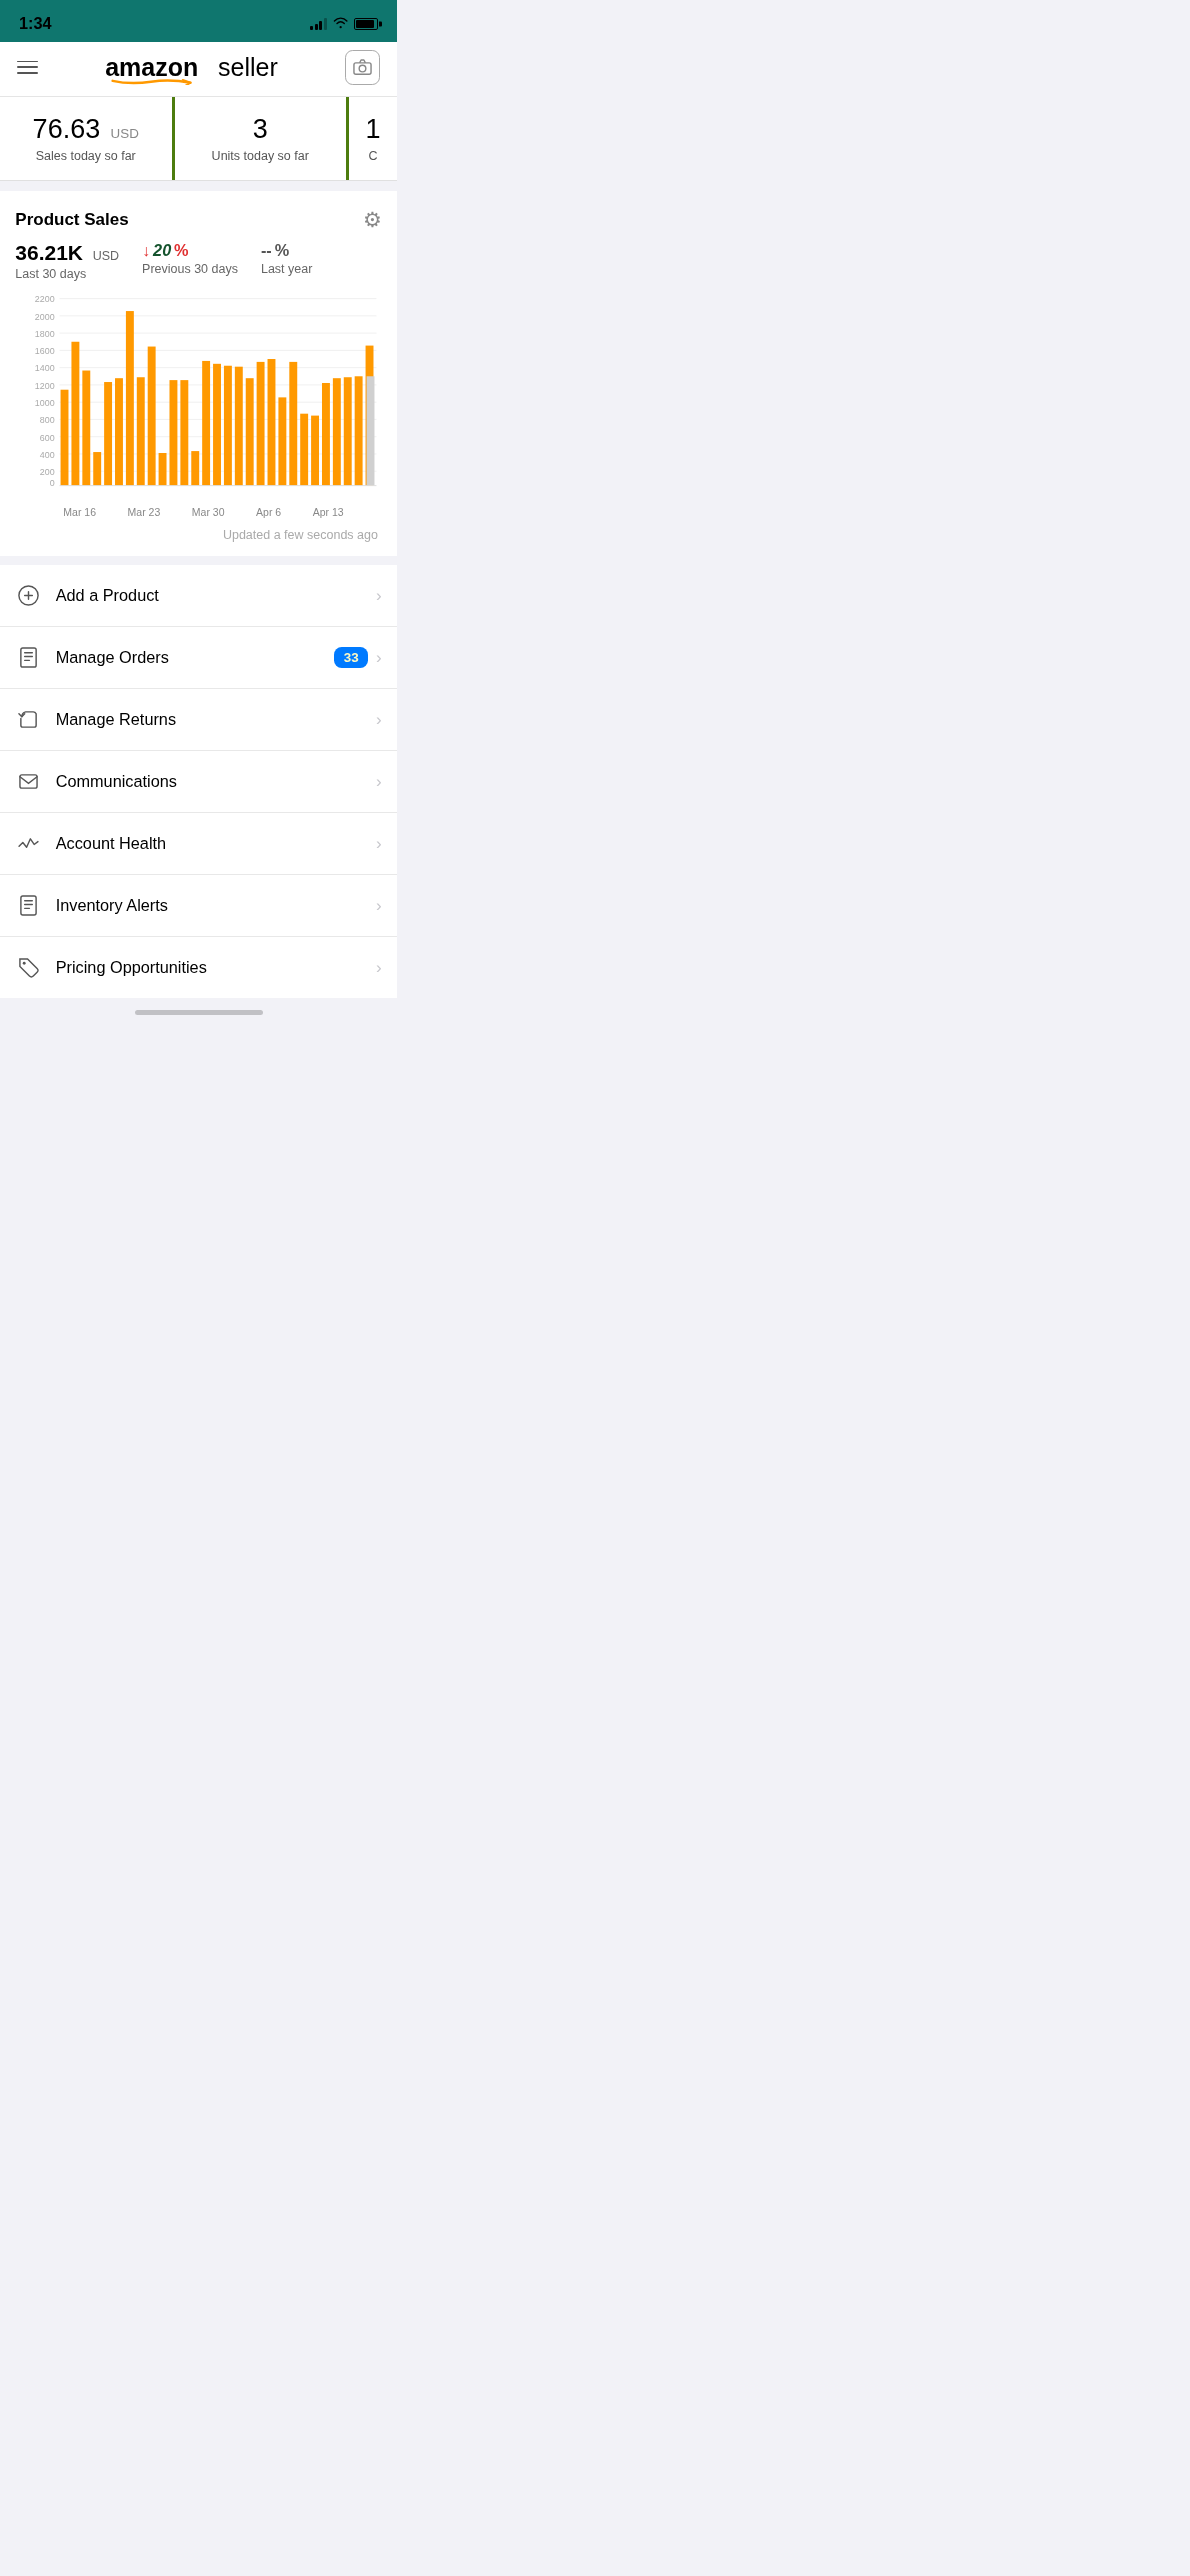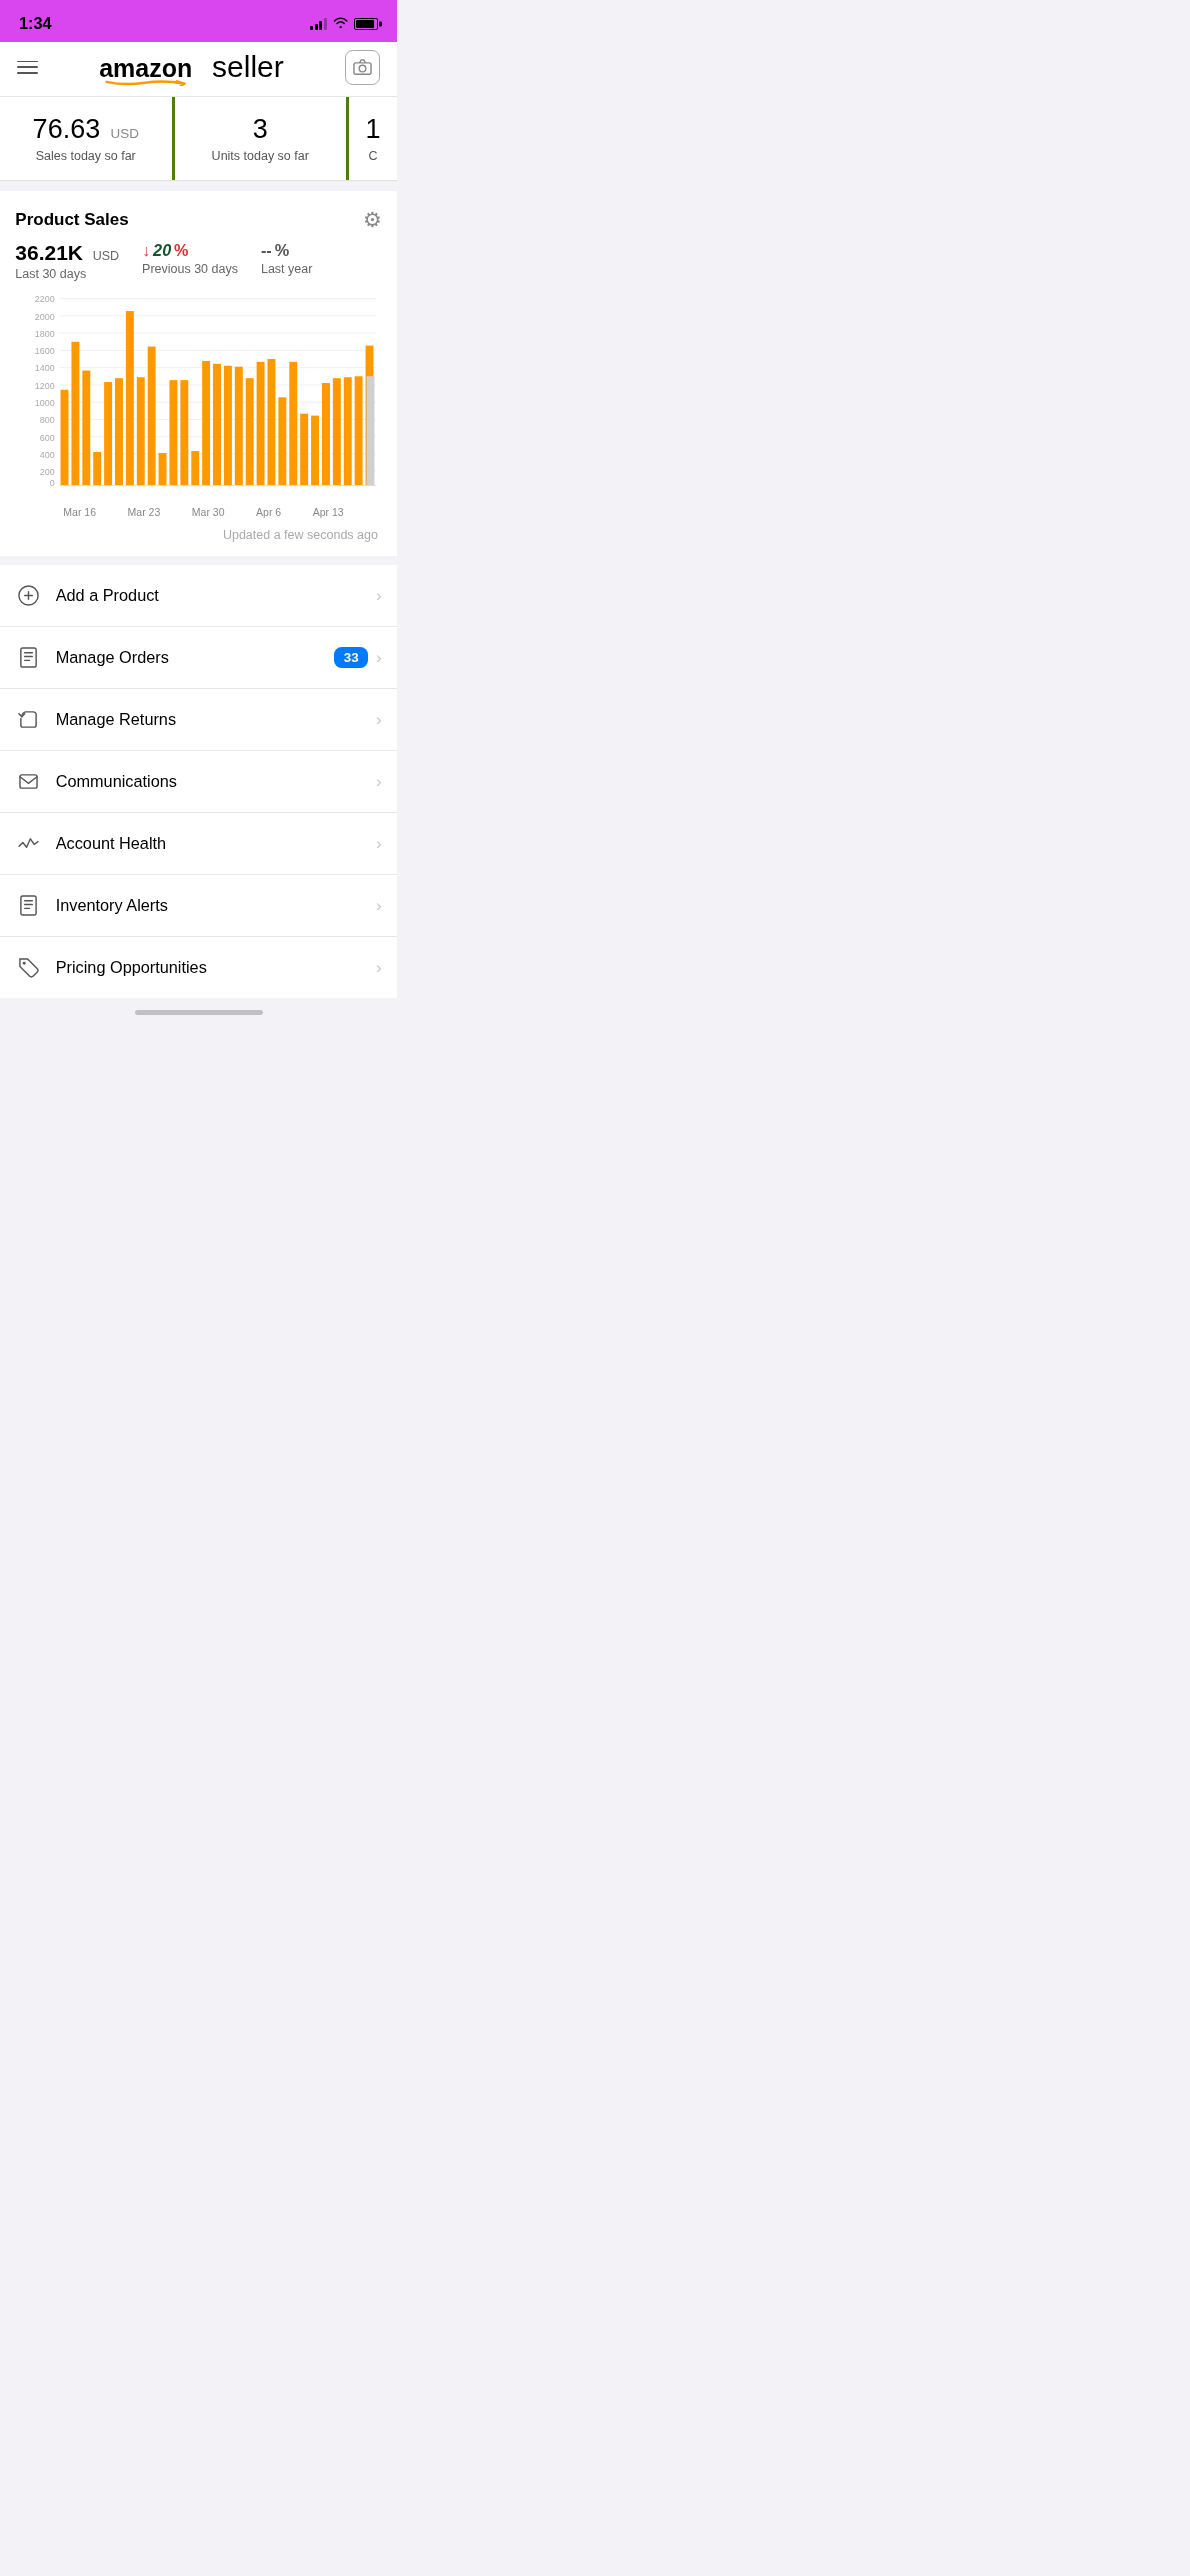--- a/index.html
+++ b/index.html
@@ -7,21 +7,21 @@
     body {
       font-family: -apple-system, BlinkMacSystemFont, 'Helvetica Neue', Arial, sans-serif;
       background: #f2f2f7;
       width: 397px;
       min-height: 859px;
       overflow-x: hidden;
     }
 
     
     .status-bar {
-      background: #d946ef;
+      background: #0f766e;
       display: flex;
       justify-content: space-between;
       align-items: center;
       padding: 13.4px 19px 7.7px 19px;
       height: 42px;
     }
     .status-time {
       font-size: 16.3px;
       font-weight: 600;
       color: #000;
@@ -92,21 +92,21 @@
       height: 1.9px;
       background: #555;
       border-radius: 1px;
     }
     .nav-logo {
       display: flex;
       align-items: baseline;
       gap: 16px;
     }
     .seller-text {
-      font-size: 30px;
+      font-size: 25px;
       font-weight: 300;
       color: #000;
       margin-left: 3.8px;
     }
     .camera-btn {
       width: 35px;
       height: 35px;
       border: 1.4px solid #aaa;
       border-radius: 7.7px;
       display: flex;

